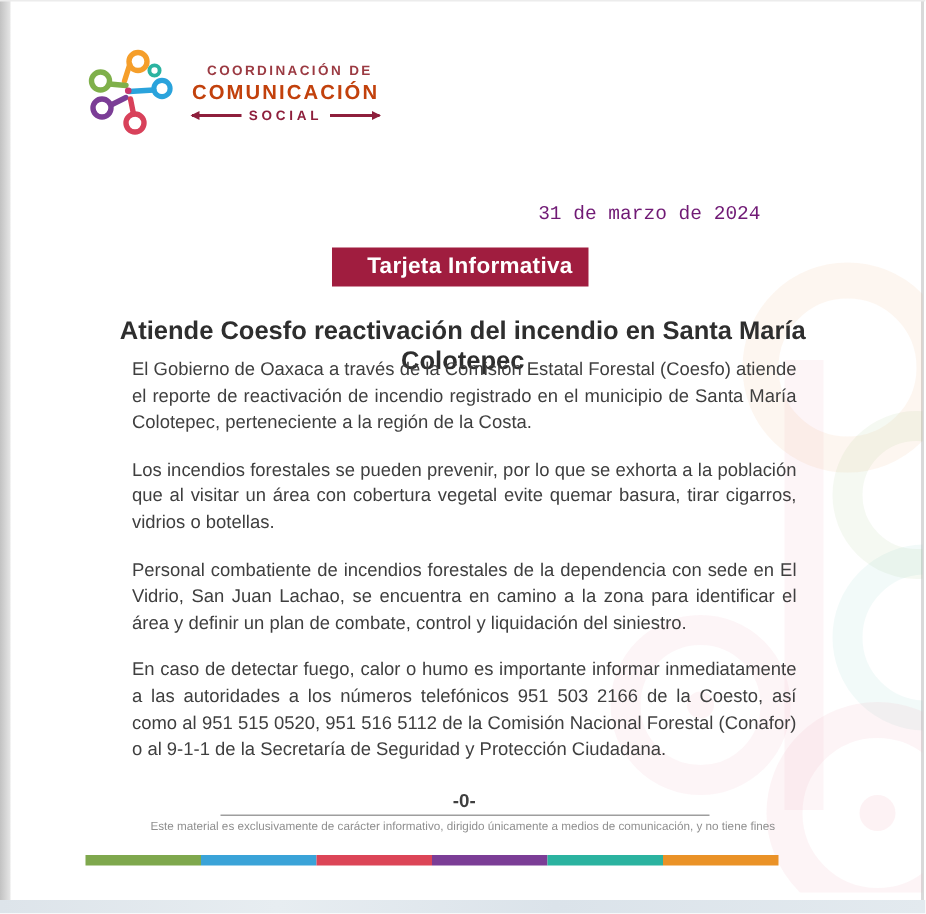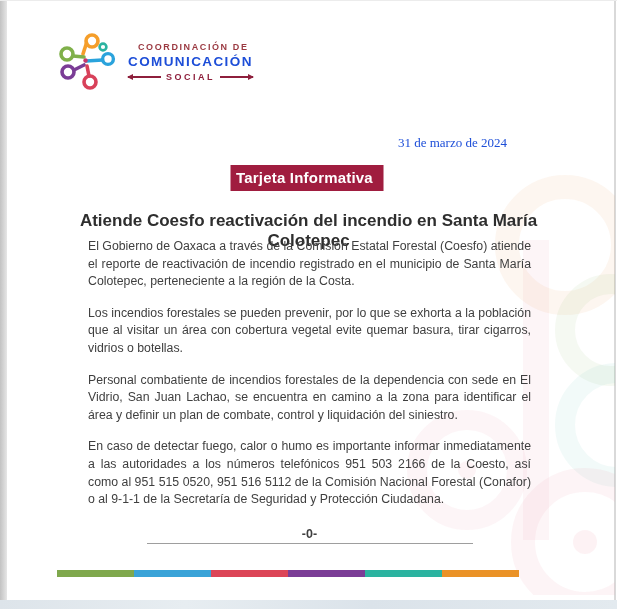--- a/index.html
+++ b/index.html
@@ -15,35 +15,35 @@
   .top-edge{position:absolute;left:0;top:0;width:617px;height:1px;background:#ececec;}
   .bottom-strip{position:absolute;left:0;bottom:0;width:617px;height:9px;
     background:linear-gradient(to right,#dde4ea,#e7edf1 30%,#dbe3ea 60%,#e3eaef);}
   
   .watermark{position:absolute;right:2px;top:170px;width:210px;height:425px;pointer-events:none;}
   
   .logo-row{position:absolute;left:56px;top:30px;display:flex;align-items:center;}
   .logo-glyph{width:64px;height:64px;}
   .logo-text{margin-left:8px;color:#8e2038;}
   .logo-line1{font-size:9px;letter-spacing:1.6px;font-weight:600;color:#9b3a42;margin-left:10px;}
-  .logo-line2{font-size:13.5px;letter-spacing:1.4px;font-weight:800;color:#1d4ed8;margin-top:2px;}
+  .logo-line2{font-size:13.5px;letter-spacing:1.4px;font-weight:800;color:#c2410c;margin-top:2px;}
   .logo-line3{display:flex;align-items:center;margin-top:3px;color:#8e1f3c;}
   .logo-line3 .txt{font-size:9px;letter-spacing:2.5px;font-weight:600;padding:0 5px;}
   .sep{flex:1;height:1.4px;background:#8e1f3c;position:relative;min-width:26px;}
   .sep.l::before{content:"";position:absolute;left:-1px;top:-2.6px;border-style:solid;
     border-width:3.4px 6px 3.4px 0;border-color:transparent #8e1f3c transparent transparent;}
   .sep.r::after{content:"";position:absolute;right:-1px;top:-2.6px;border-style:solid;
     border-width:3.4px 0 3.4px 6px;border-color:transparent transparent transparent #8e1f3c;}
   
   .date{position:absolute;top:135px;right:110px;
-    font-family:Liberation Serif, serif;font-size:13px;color:#1d4ed8;}
+    font-family:Liberation Mono, monospace;font-size:13px;color:#701a75;}
   
   .banner{position:absolute;top:165px;left:50%;transform:translateX(-51%);
     color:#fff;font-weight:700;font-size:15px;letter-spacing:.2px;
-    padding:4px 11px 5px 6px;}
+    padding:4px 11px 5px 24px;}
   
   .headline{position:absolute;top:211px;left:50px;right:50px;margin:0;
     text-align:center;font-size:17px;font-weight:700;color:#2e2e2e;}
   
   .body-text{position:absolute;top:238px;left:88px;width:443px;}
   .body-text p{margin:0 0 14px 0;font-size:12.3px;line-height:17.6px;
     color:#3f3f3f;text-align:justify;}
   .end-mark{text-align:center;font-weight:700;font-size:12.5px;color:#3f3f3f;margin-top:18px;}
   
   .foot-rule{position:absolute;top:543px;left:147px;width:326px;height:1px;background:#9e9e9e;}
@@ -117,20 +117,21 @@
 <div class="body-text">
   <p>El Gobierno de Oaxaca a través de la Comisión Estatal Forestal (Coesfo) atiende el reporte de reactivación de incendio registrado en el municipio de Santa María Colotepec, perteneciente a la región de la Costa.</p>
   <p>Los incendios forestales se pueden prevenir, por lo que se exhorta a la población que al visitar un área con cobertura vegetal evite quemar basura, tirar cigarros, vidrios o botellas.</p>
   <p>Personal combatiente de incendios forestales de la dependencia con sede en El Vidrio, San Juan Lachao, se encuentra en camino a la zona para identificar el área y definir un plan de combate, control y liquidación del siniestro.</p>
   <p>En caso de detectar fuego, calor o humo es importante informar inmediatamente a las autoridades a los números telefónicos 951 503 2166 de la Coesto, así como al 951 515 0520, 951 516 5112 de la Comisión Nacional Forestal (Conafor) o al 9-1-1 de la Secretaría de Seguridad y Protección Ciudadana.</p>
   <div class="end-mark">-0-</div>
 </div>
 
 <div class="foot-rule"></div>
 <div class="disclaimer">
+  <div>Este material es exclusivamente de carácter informativo, dirigido únicamente a medios de comunicación, y no tiene fines</div>
 </div>
 <div class="stripe">
     <div class="stripe-seg" style="background: rgb(127, 168, 77);"></div>
     <div class="stripe-seg" style="background: rgb(58, 163, 216);"></div>
     <div class="stripe-seg" style="background: rgb(220, 69, 87);"></div>
     <div class="stripe-seg" style="background: rgb(123, 61, 150);"></div>
     <div class="stripe-seg" style="background: rgb(43, 179, 160);"></div>
     <div class="stripe-seg" style="background: rgb(234, 146, 39);"></div>
   </div>
 

